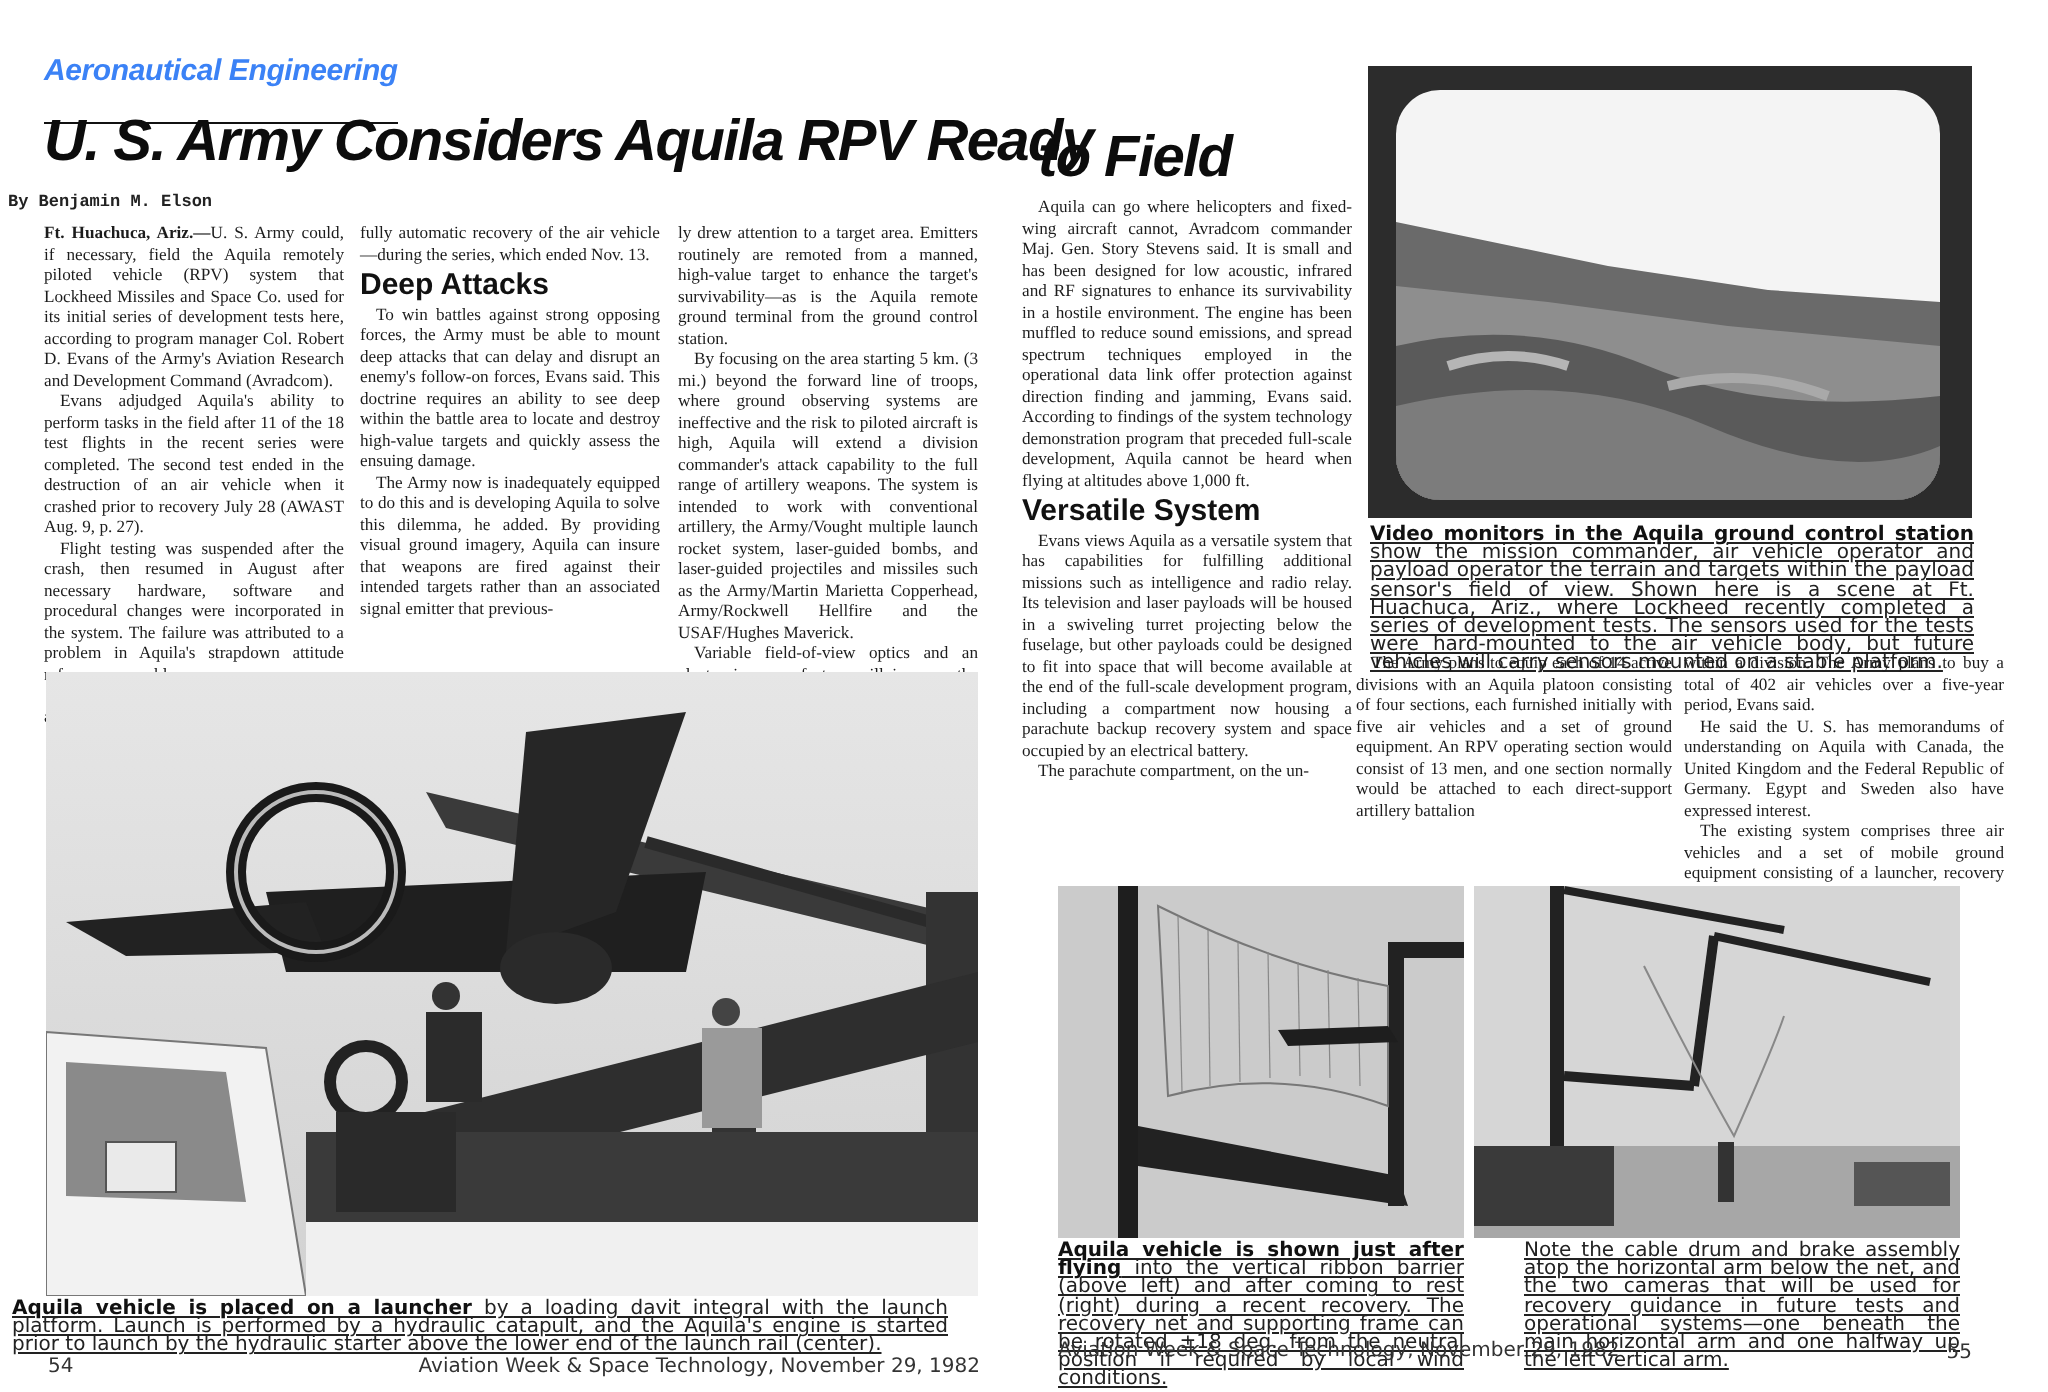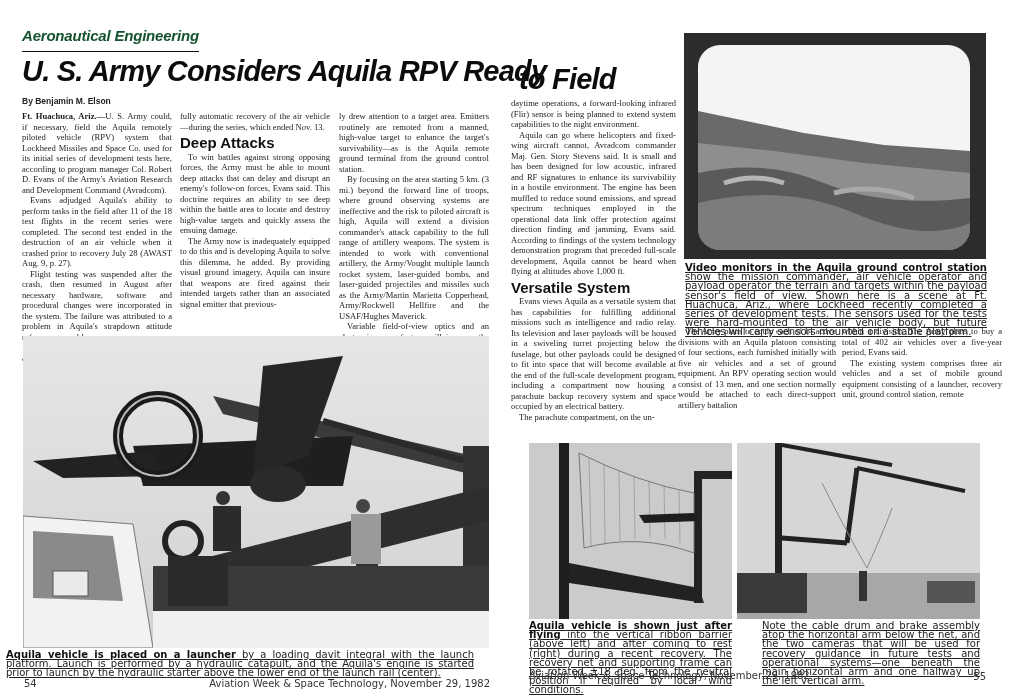--- a/index.html
+++ b/index.html
@@ -5,32 +5,32 @@
   * { box-sizing: border-box; margin: 0; padding: 0; }
   html, body { width: 1024px; height: 696px; background: #ffffff; overflow: hidden; }
   body { position: relative; font-family: "Liberation Serif", serif; color: #1a1a1a; }
   .page { position: absolute; top: 0; height: 696px; }
   #left-page { left: 0; width: 512px; }
   #right-page { left: 504px; width: 512px; }
 
   .section-label {
     position: absolute; left: 22px; top: 27px;
     font-family: "Liberation Sans", sans-serif; font-style: italic; font-weight: bold;
-    font-size: 15px; color: #14532d; border-bottom: 1.5px solid #111; padding-bottom: 7px; letter-spacing: -0.2px;
+    font-size: 15px; color: #3b82f6; border-bottom: 1.5px solid #111; padding-bottom: 17px; letter-spacing: -0.2px;
   }
   .headline {
     position: absolute; top: 54px;
     font-family: "Liberation Sans", sans-serif; font-style: italic; font-weight: bold;
     font-size: 29px; color: #0c0c0c; letter-spacing: -0.8px; white-space: nowrap; line-height: 34px;
   }
   #headline-left { left: 22px; }
   #headline-right { left: 15px; top: 62px; }
   .byline {
-    position: absolute; left: 22px; top: 96px;
-    font-family: Liberation Sans, sans-serif; font-weight: bold; font-size: 8.5px; color: #222;
+    position: absolute; left: 4px; top: 96px;
+    font-family: Liberation Mono, monospace; font-weight: bold; font-size: 8.5px; color: #222;
   }
 
   .col {
     position: absolute; font-size: 8.6px; line-height: 10.5px; text-align: justify; color: #1c1c1c;
   }
   .col p { text-indent: 8px; hyphens: auto; }
   .col p.first { text-indent: 0; }
   .col .lead { font-weight: bold; }
   .subhead {
     font-family: "Liberation Sans", sans-serif; font-weight: bold; font-size: 15px;
@@ -140,21 +140,20 @@
   </div>
 
   <div class="folio" id="folio-left-num">54</div>
   <div class="folio" id="folio-left-pub">Aviation Week &amp; Space Technology, November 29, 1982</div>
 </div>
 
 <div id="right-page" class="page">
   <div class="headline" id="headline-right">to Field</div>
 
   <div class="col" id="col-4">
-    <p class="first">daytime operations, a forward-looking infrared (Flir) sensor is being planned to extend system capabilities to the night environment.</p>
     <p>Aquila can go where helicopters and fixed-wing aircraft cannot, Avradcom commander Maj. Gen. Story Stevens said. It is small and has been designed for low acoustic, infrared and RF signatures to enhance its survivability in a hostile environment. The engine has been muffled to reduce sound emissions, and spread spectrum techniques employed in the operational data link offer protection against direction finding and jamming, Evans said. According to findings of the system technology demonstration program that preceded full-scale development, Aquila cannot be heard when flying at altitudes above 1,000 ft.</p>
     <div class="subhead">Versatile System</div>
     <p>Evans views Aquila as a versatile system that has capabilities for fulfilling additional missions such as intelligence and radio relay. Its television and laser payloads will be housed in a swiveling turret projecting below the fuselage, but other payloads could be designed to fit into space that will become available at the end of the full-scale development program, including a compartment now housing a parachute backup recovery system and space occupied by an electrical battery.</p>
     <p>The parachute compartment, on the un-</p>
   </div>
 
   <div class="photo" id="photo-monitor">
     <svg viewBox="0 0 302 226" preserveAspectRatio="none">
       <rect width="302" height="226" fill="#2c2c2c"></rect>
       <rect x="14" y="12" width="272" height="205" rx="22" ry="22" fill="#f4f4f4"></rect>
@@ -175,20 +174,21 @@
   <div class="caption" id="caption-monitor">
     <b>Video monitors in the Aquila ground control station</b><span> show the mission commander, air vehicle operator and payload operator the terrain and targets within the payload sensor's field of view. Shown here is a scene at Ft. Huachuca, Ariz., where Lockheed recently completed a series of development tests. The sensors used for the tests were hard-mounted to the air vehicle body, but future vehicles will carry sensors mounted on a stable platform.</span>
   </div>
 
   <div class="col" id="col-5" style="left:174px; top:326px; width:158px;">
     <p>The Army plans to equip each of 14 active divisions with an Aquila platoon consisting of four sections, each furnished initially with five air vehicles and a set of ground equipment. An RPV operating section would consist of 13 men, and one section normally would be attached to each direct-support artillery battalion</p>
   </div>
 
   <div class="col" id="col-6" style="left:338px; top:326px; width:160px;">
     <p class="first">within a division. The Army plans to buy a total of 402 air vehicles over a five-year period, Evans said.</p>
+    <p>He said the U. S. has memorandums of understanding on Aquila with Canada, the United Kingdom and the Federal Republic of Germany. Egypt and Sweden also have expressed interest.</p>
     <p>The existing system comprises three air vehicles and a set of mobile ground equipment consisting of a launcher, recovery unit, ground control station, remote</p>
   </div>
 
   <div class="photo" id="photo-net-left">
     <svg viewBox="0 0 203 176" preserveAspectRatio="none">
       <rect width="203" height="176" fill="#cbcbcb"></rect>
       <rect x="30" y="0" width="10" height="176" fill="#1e1e1e"></rect>
       <polygon points="40,120 170,145 175,160 40,140" fill="#222"></polygon>
       <rect x="165" y="30" width="8" height="130" fill="#222"></rect>
       <rect x="165" y="28" width="38" height="8" fill="#222"></rect>

